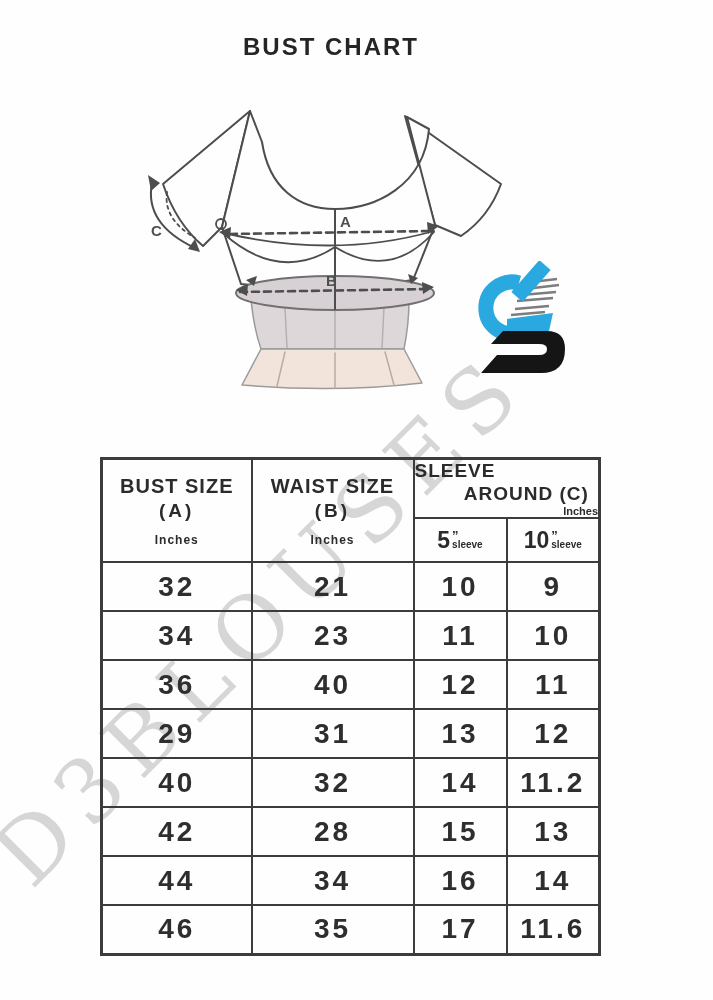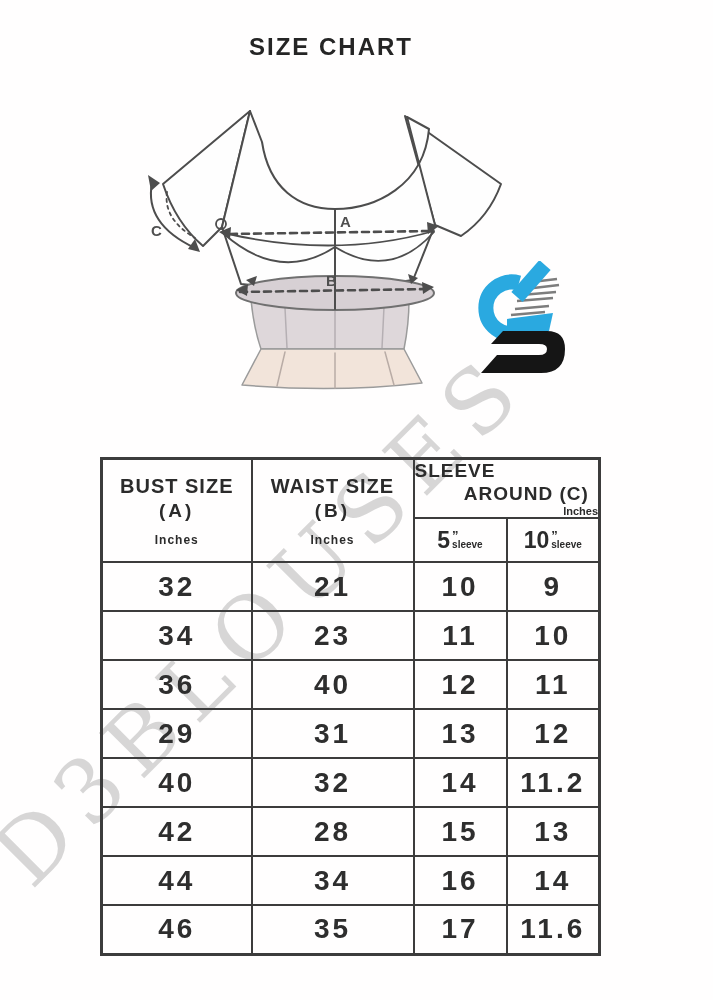--- a/index.html
+++ b/index.html
@@ -49,21 +49,21 @@
   .stack .q{font-size:13px;font-weight:bold;line-height:9px;}
   .stack .w{font-size:10px;font-weight:bold;line-height:10px;}
 </style>
 </head>
 <body>
 
 <div class="stage">
 
   <div class="watermark">D3BLOUSES</div>
 
-  <div class="title">SIZE CHART</div>
+  <div class="title">BUST CHART</div>
 
   <svg class="blouse" width="424" height="302" viewBox="0 0 424 302">
     <g stroke="#4d4d4d" fill="none" stroke-width="2" stroke-linejoin="round" stroke-linecap="round">
 
       <g>
         <path d="M132,15 L45,88 Q58,127 85,150 L104,131 Z" fill="#fefefe"></path>
         <path d="M287,20 L383,88 Q371,121 343,140 L317,129 Z" fill="#fefefe"></path>
       </g>
 
       <path d="M132,15 L144,46 C151,92 180,113 217,113 C257,113 306,90 311,33 L289,21 L317,129 L295,184 Q217,197 123,188 L104,131 Z" fill="#fefefe"></path>

